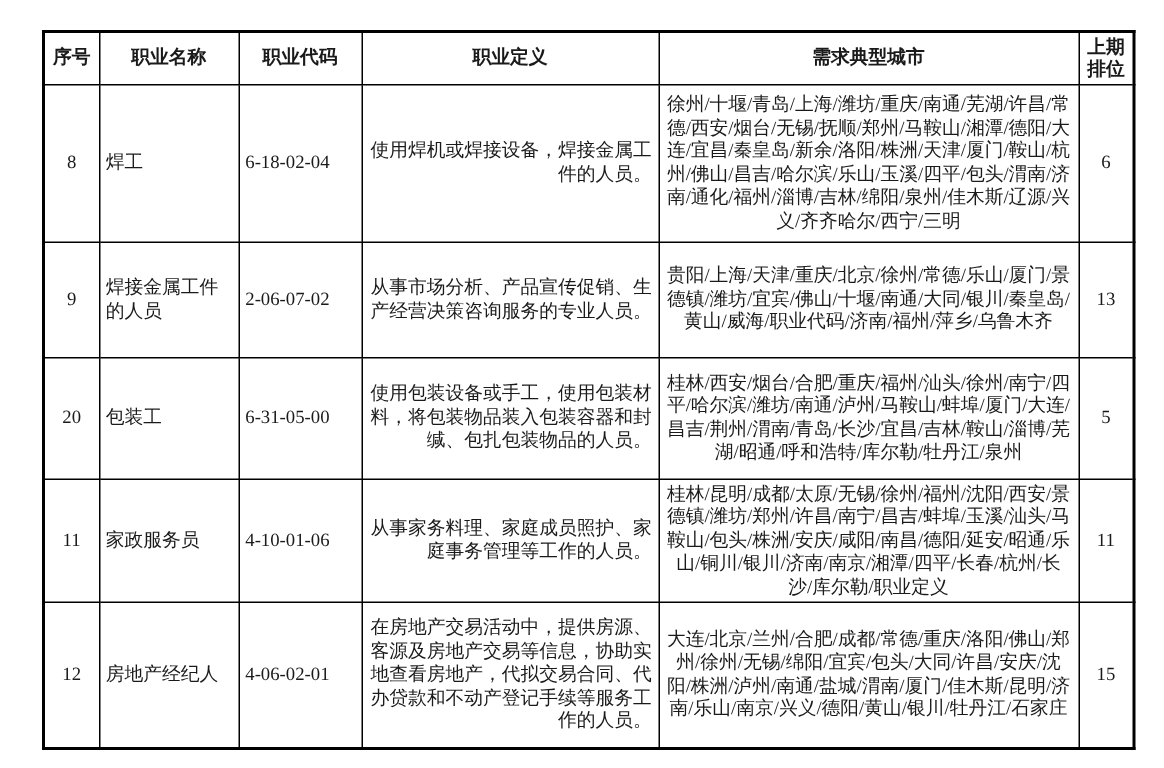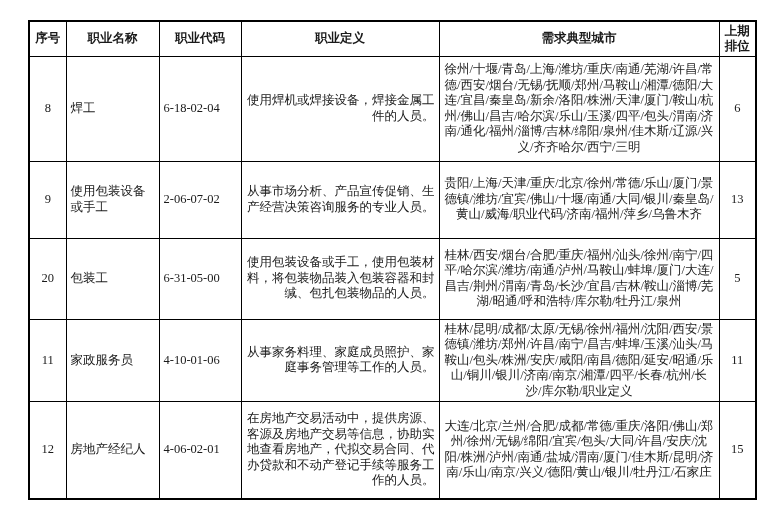--- a/index.html
+++ b/index.html
@@ -85,21 +85,21 @@
       <tr class="row-a">
         <td class="c-no">8</td>
         <td class="c-name">焊工</td>
         <td class="c-code">6-18-02-04</td>
         <td class="c-def">使用焊机或焊接设备，焊接金属工件的人员。</td>
         <td class="c-city">徐州/十堰/青岛/上海/潍坊/重庆/南通/芜湖/许昌/常德/西安/烟台/无锡/抚顺/郑州/马鞍山/湘潭/德阳/大连/宜昌/秦皇岛/新余/洛阳/株洲/天津/厦门/鞍山/杭州/佛山/昌吉/哈尔滨/乐山/玉溪/四平/包头/渭南/济南/通化/福州/淄博/吉林/绵阳/泉州/佳木斯/辽源/兴义/齐齐哈尔/西宁/三明</td>
         <td class="c-rank">6</td>
       </tr>
       <tr class="row-b">
         <td class="c-no">9</td>
-        <td class="c-name">使用包装设备或手工</td>
+        <td class="c-name">焊接金属工件的人员</td>
         <td class="c-code">2-06-07-02</td>
         <td class="c-def">从事市场分析、产品宣传促销、生产经营决策咨询服务的专业人员。</td>
         <td class="c-city">贵阳/上海/天津/重庆/北京/徐州/常德/乐山/厦门/景德镇/潍坊/宜宾/佛山/十堰/南通/大同/银川/秦皇岛/黄山/威海/职业代码/济南/福州/萍乡/乌鲁木齐</td>
         <td class="c-rank">13</td>
       </tr>
       <tr class="row-c">
         <td class="c-no">20</td>
         <td class="c-name">包装工</td>
         <td class="c-code">6-31-05-00</td>
         <td class="c-def">使用包装设备或手工，使用包装材料，将包装物品装入包装容器和封缄、包扎包装物品的人员。</td>

